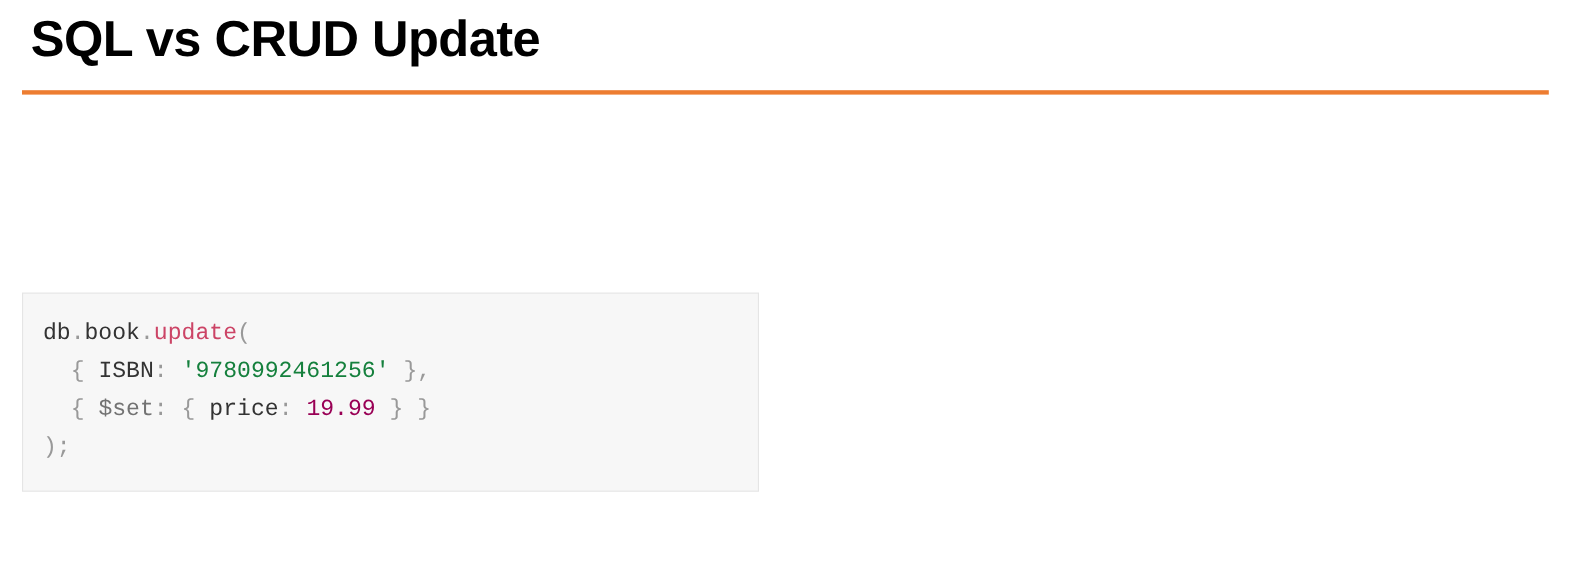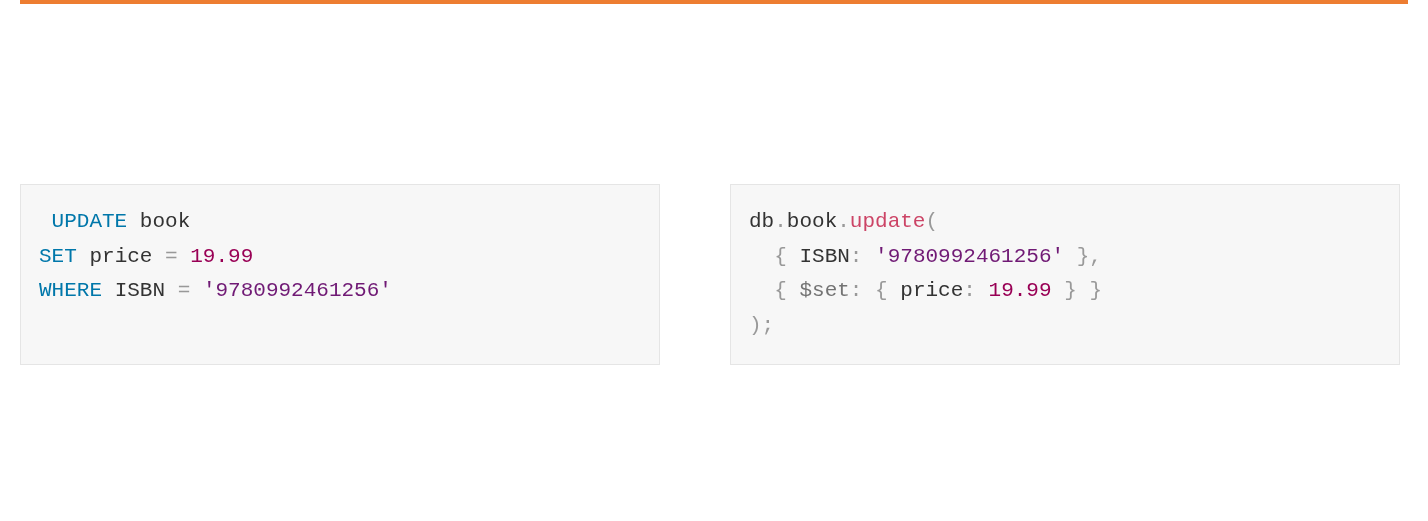--- a/index.html
+++ b/index.html
@@ -46,36 +46,34 @@
     }
     .code-block.left {
       flex: 0 0 640px;
     }
     .code-block.right {
       flex: 0 0 670px;
     }
     .kw-blue { color: #0077aa; }
     .kw-teal { color: #737373; }
     .num { color: #990055; }
-    .str { color: #701a75; }
+    .str { color: #15803d; }
     .punct { color: #999999; }
     .method { color: #cc4466; }
     .ident { color: #333333; }
   </style>
 </head>
 <body>
 
 <div class="slide">
+  <h1 class="title">SQL vs CRUD Update</h1>
   <div class="divider"></div>
 
   <div class="columns">
 
-    <pre class="code-block left"> <span class="kw-blue">UPDATE</span> <span class="ident">book</span>
-<span class="kw-blue">SET</span> <span class="ident">price</span> <span class="punct">=</span> <span class="num">19.99</span>
-<span class="kw-blue">WHERE</span> <span class="ident">ISBN</span> <span class="punct">=</span> <span class="str">'9780992461256'</span></pre>
 
     <pre class="code-block right"><span class="ident">db</span><span class="punct">.</span><span class="ident">book</span><span class="punct">.</span><span class="method">update</span><span class="punct">(</span>
   <span class="punct">{</span> <span class="ident">ISBN</span><span class="punct">:</span> <span class="str">'9780992461256'</span> <span class="punct">}</span><span class="punct">,</span>
   <span class="punct">{</span> <span class="kw-teal">$set</span><span class="punct">:</span> <span class="punct">{</span> <span class="ident">price</span><span class="punct">:</span> <span class="num">19.99</span> <span class="punct">}</span> <span class="punct">}</span>
 <span class="punct">)</span><span class="punct">;</span></pre>
 
   </div>
 </div>
 
 </body></html>

